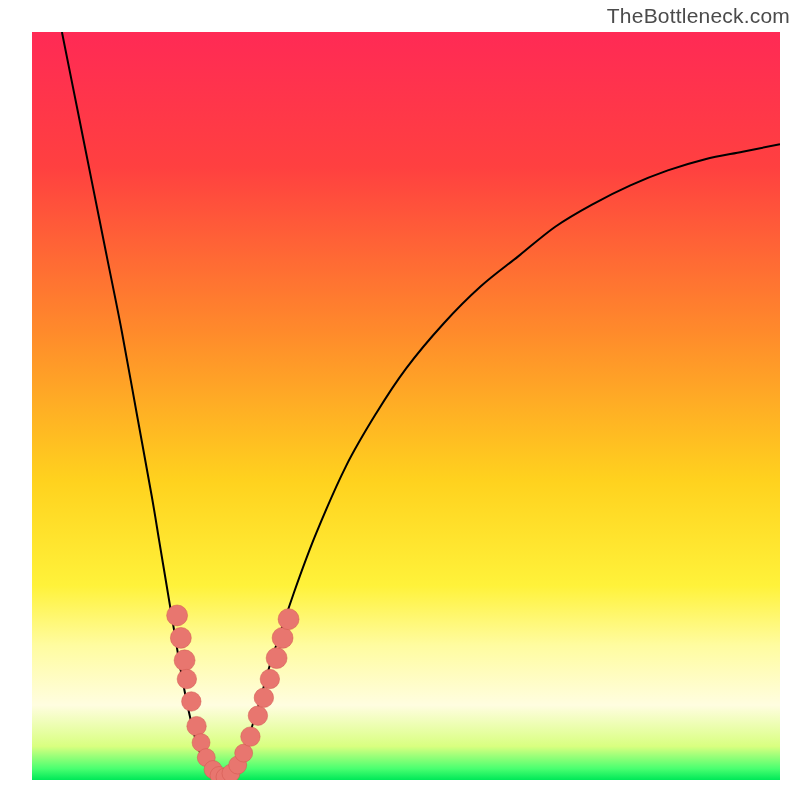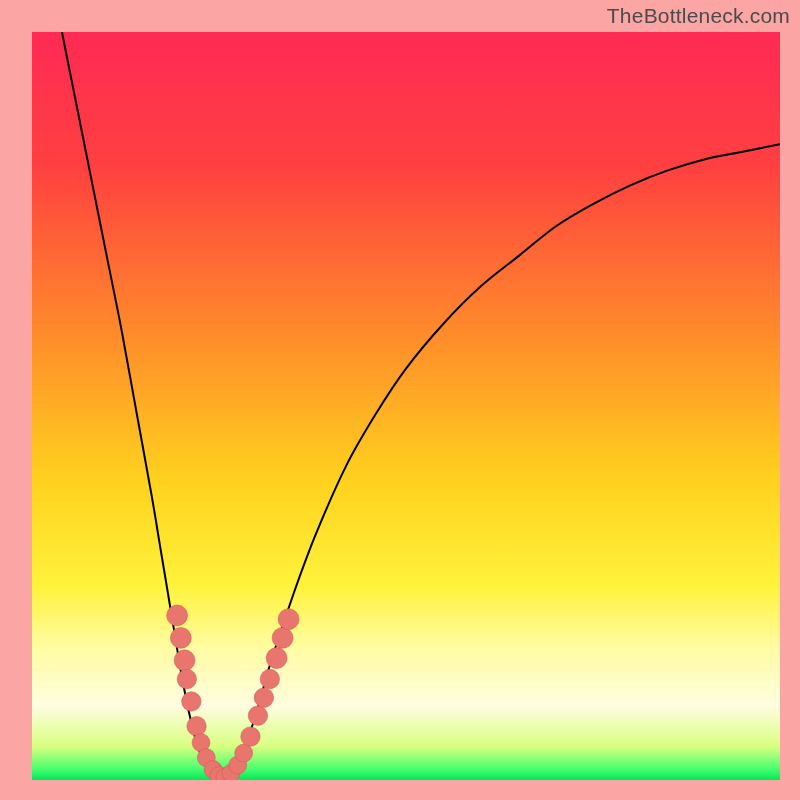--- a/index.html
+++ b/index.html
@@ -10,21 +10,21 @@
     background: #000;
     overflow: hidden;
     font-family: Arial, Helvetica, sans-serif;
   }
   .frame {
     position: absolute;
     left: 0;
     top: 0;
     width: 800px;
     height: 800px;
-    background: #fca5a5;
+    background: #ffffff;
   }
   .plot-area {
     position: absolute;
     left: 32px;
     top: 32px;
     width: 748px;   
     height: 748px;  
     overflow: visible;
   }
   .watermark {

